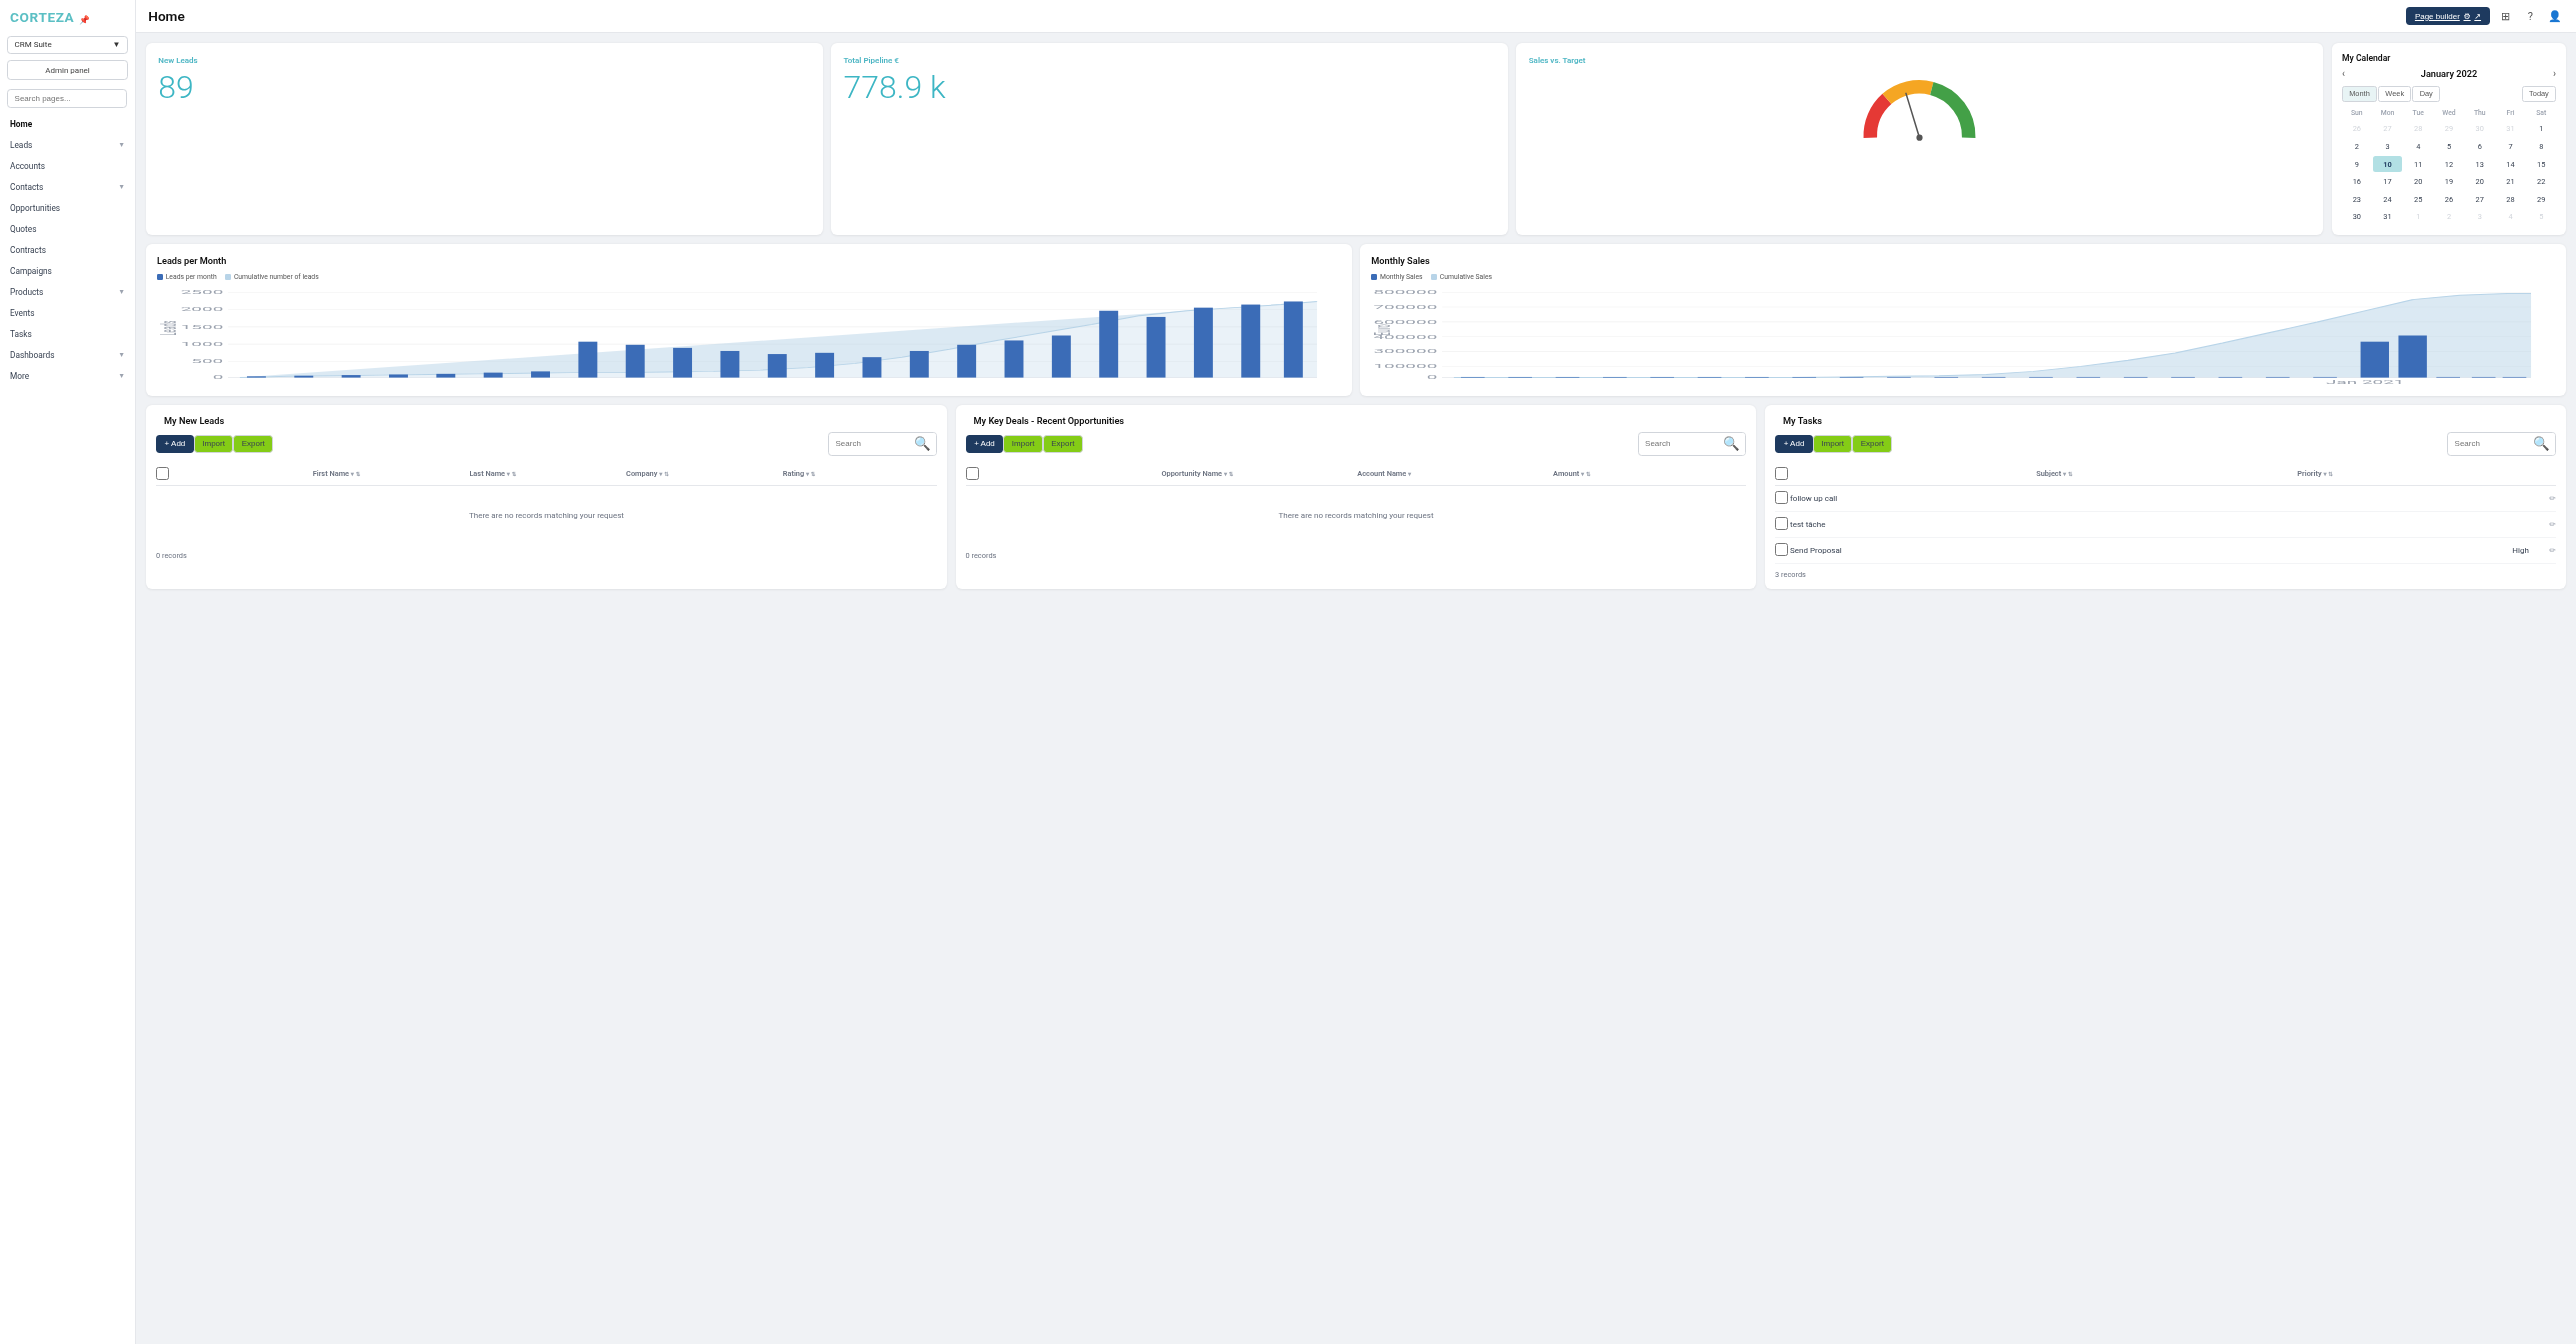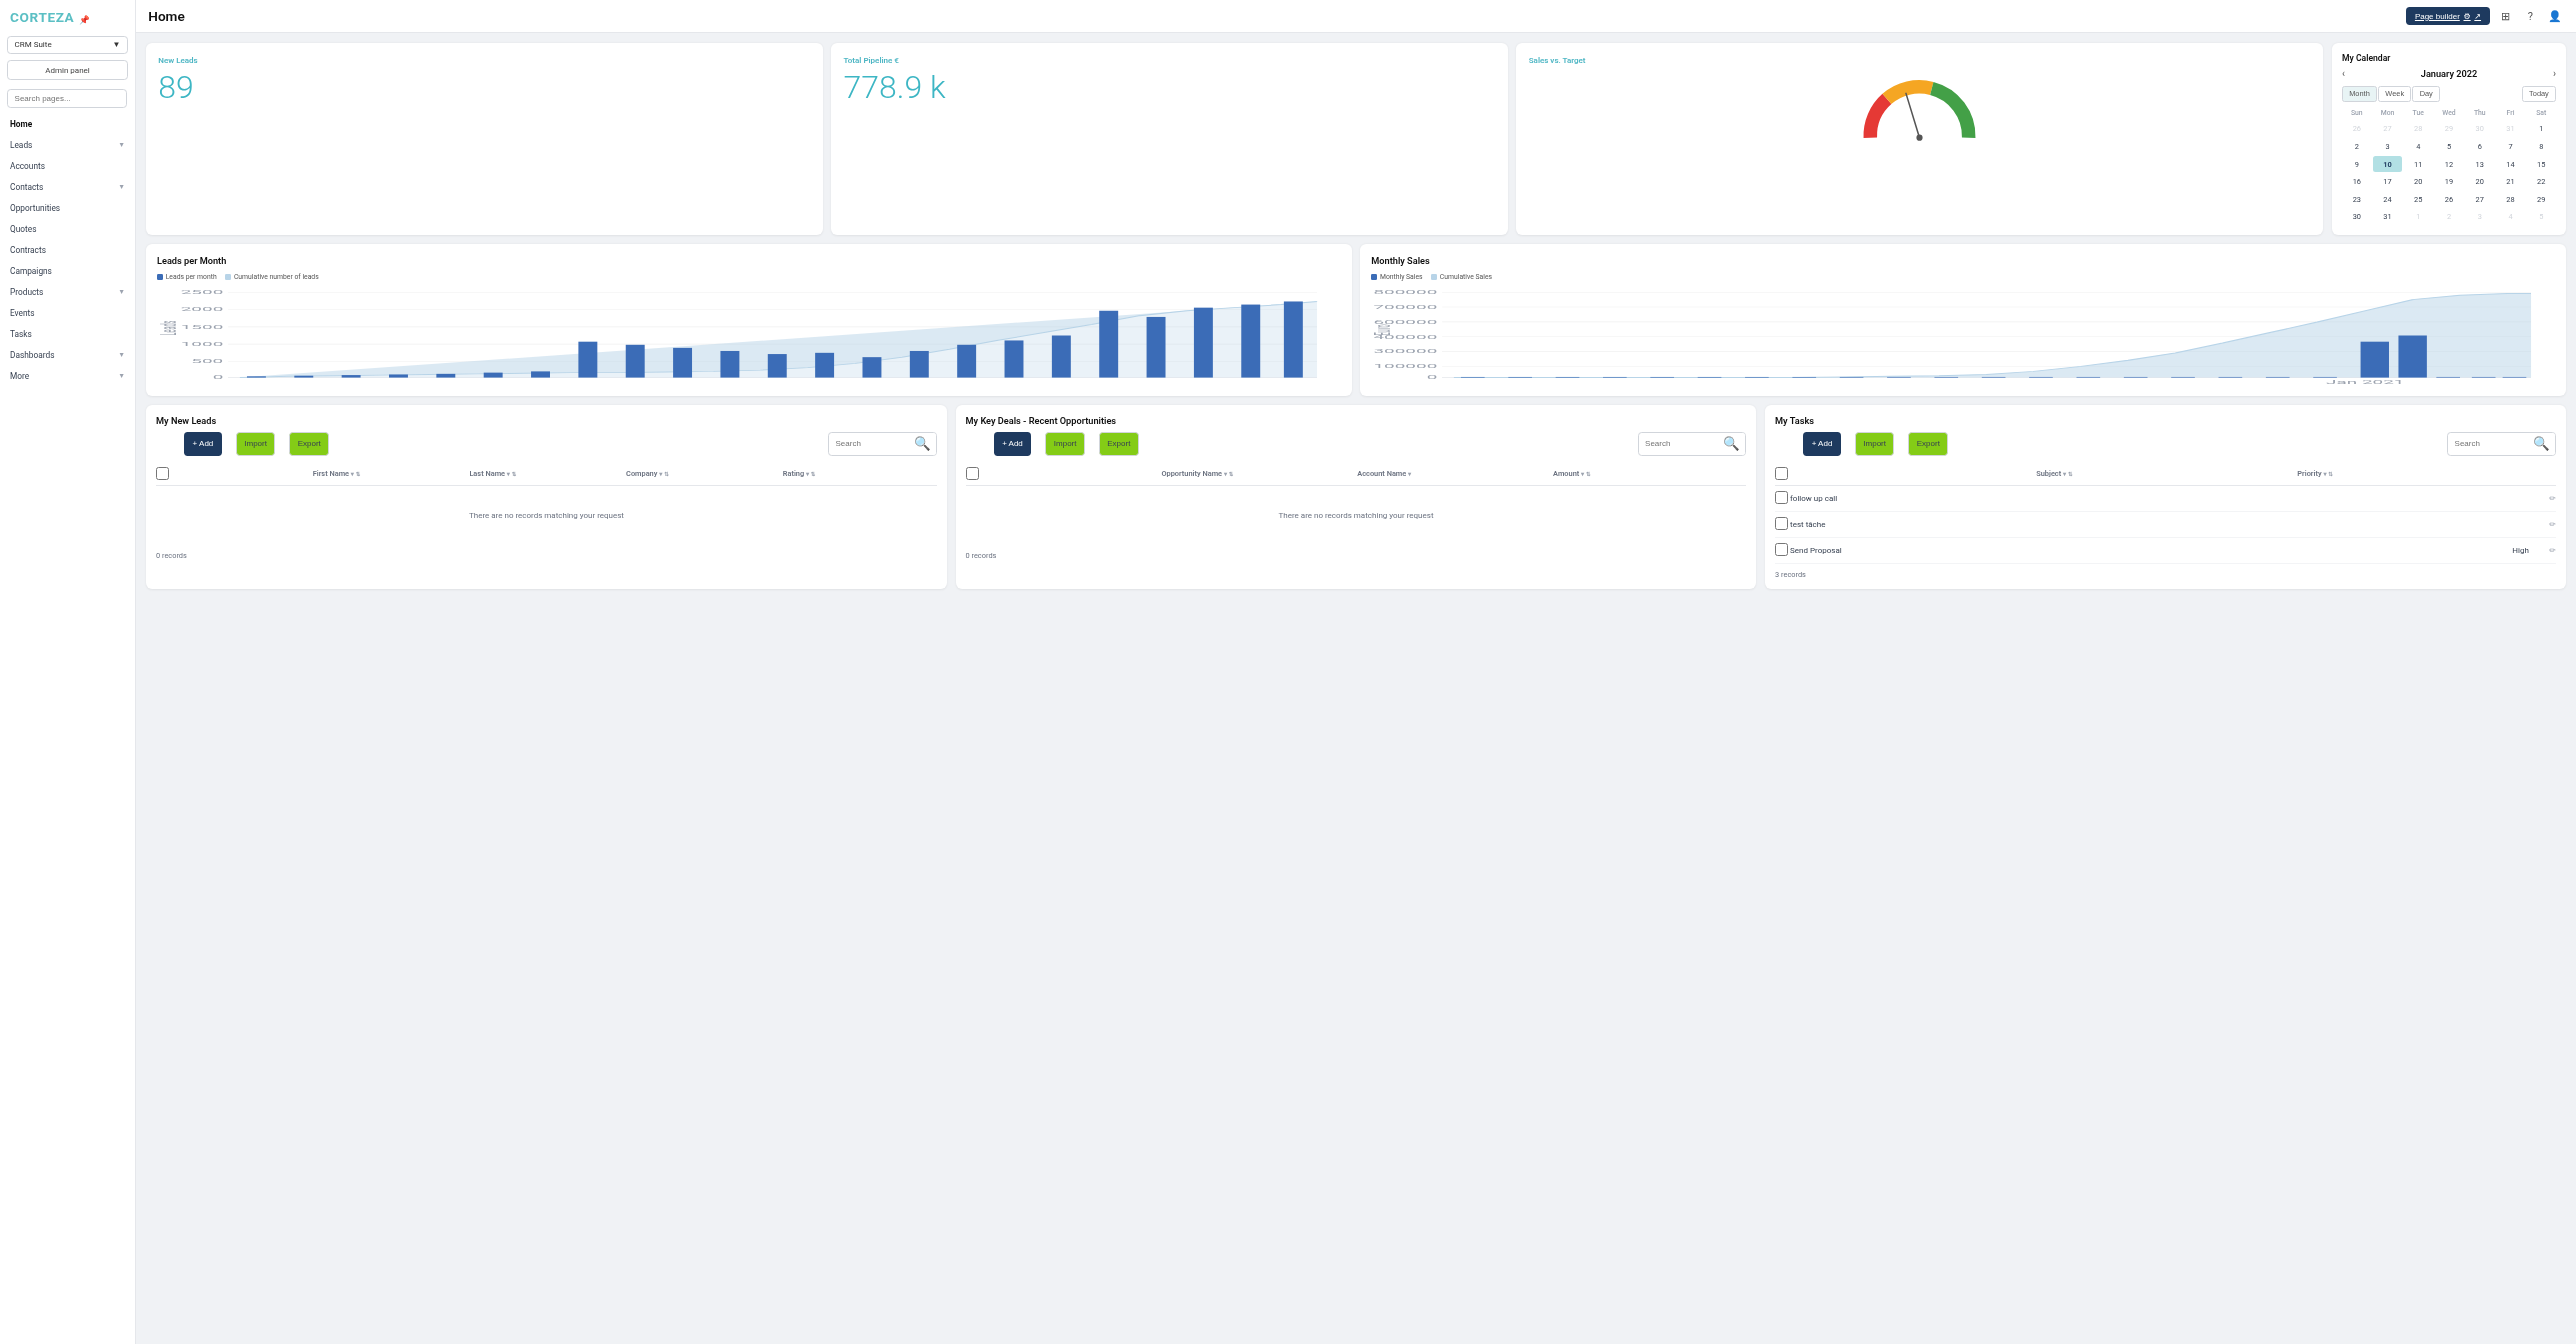--- a/index.html
+++ b/index.html
@@ -62,22 +62,22 @@
     
     .chart-legend { display: flex; gap: 8.6px; margin-bottom: 5px; }
     .legend-item { display: flex; align-items: center; gap: 2.5px; font-size: 6.8px; color: #555; }
     .legend-dot { width: 6.2px; height: 6.2px; border-radius: 1.2px; }
 
     
     .chart-svg-area { width: 100%; height: 99px; }
 
     
     .table-panel { background: #fff; border-radius: 6.2px; padding: 10px; flex: 1; box-shadow: 0 0.6px 2.5px rgba(0,0,0,0.07); }
-    .table-panel .panel-title { font-size: 9.2px; font-weight: 600; color: #111; margin-bottom: 6.2px; }
-    .panel-toolbar { display: flex; gap: 14px; margin-bottom: 6.2px; margin-left: 28px; }
+    .table-panel .panel-title { font-size: 9.2px; font-weight: 600; color: #111; margin-bottom: 6.2px; margin-left: 8px; }
+    .panel-toolbar { display: flex; align-items: center; gap: 0; margin-bottom: 6.2px; }
     .btn-add { background: #1e3a5f; color: #fff; border: none; border-radius: 3.7px; padding: 4.3px 8.6px; font-size: 8px; cursor: pointer; }
     .btn-secondary { background: #84cc16; color: #374151; border: 0.6px solid #d1d5db; border-radius: 3.7px; padding: 3.7px 7.4px; font-size: 8px; cursor: pointer; }
     .search-input-wrap { display: flex; align-items: center; margin-left: auto; border: 0.6px solid #d1d5db; border-radius: 3.7px; overflow: hidden; }
     .search-input-wrap input { border: none; outline: none; padding: 3.7px 6.2px; font-size: 8px; width: 80px; }
     .search-input-wrap .search-icon-btn { padding: 3.7px 5px; background: #fff; border: none; cursor: pointer; color: #9ca3af; }
     .table-header { display: flex; align-items: center; padding: 5px 0; border-bottom: 0.6px solid #e5e7eb; font-size: 7.4px; color: #6b7280; font-weight: 600; gap: 2.5px; }
     .table-header .col { flex: 1; display: flex; align-items: center; gap: 1.8px; }
     .col-check { width: 15px; min-width: 15px; }
     .no-records { padding: 25px 0; text-align: center; color: #6b7280; font-size: 8px; }
     .records-count { margin-top: 6.2px; font-size: 7.4px; color: #6b7280; }

